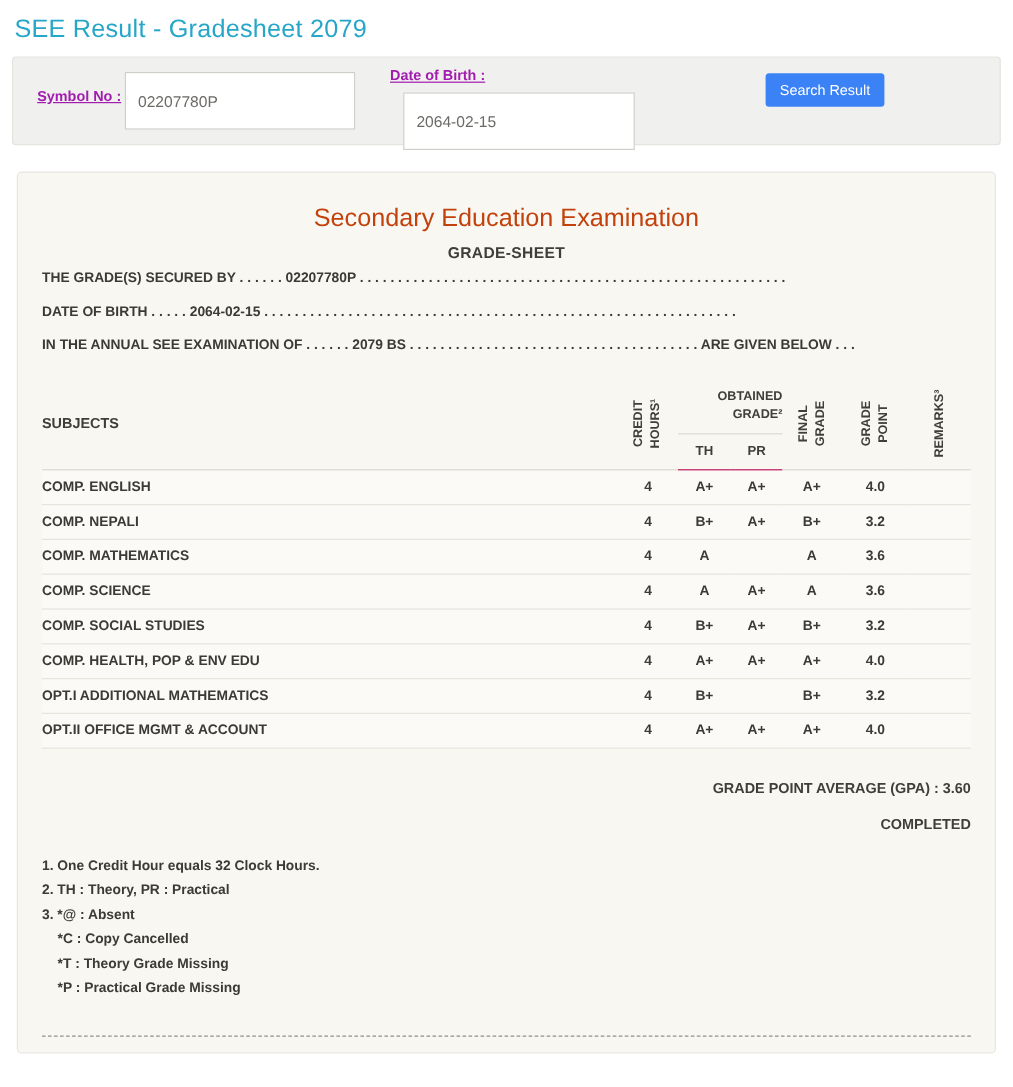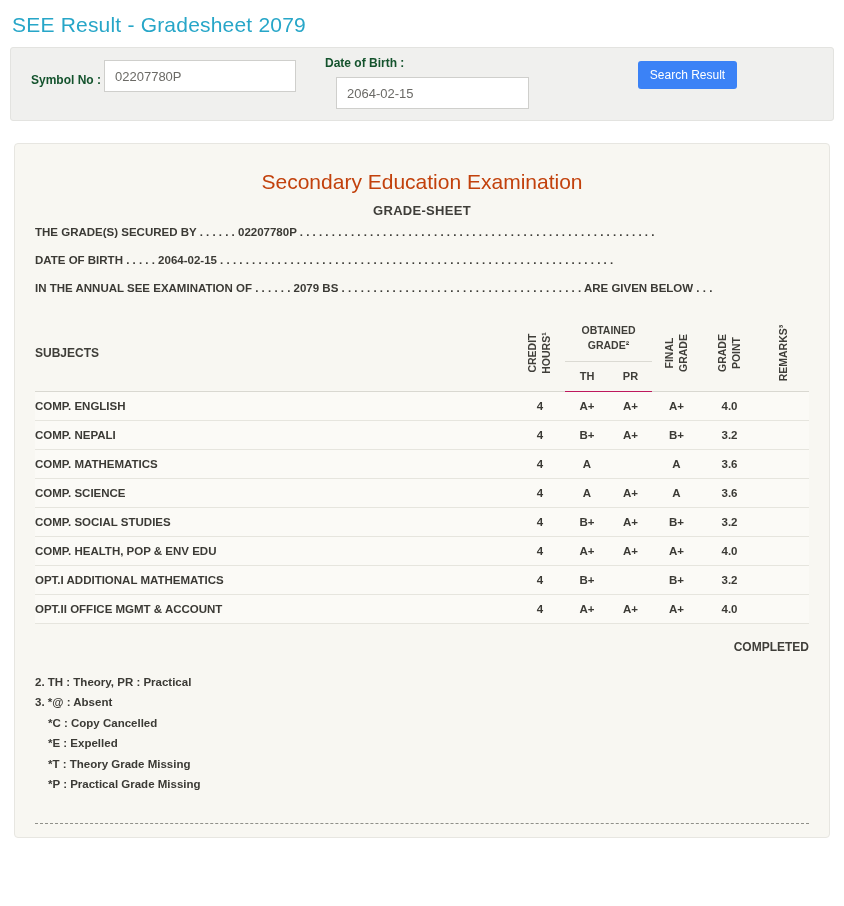--- a/index.html
+++ b/index.html
@@ -12,26 +12,26 @@
   .page-title{
     color:#27a6c8;font-size:21px;font-weight:500;
     padding:13px 0 10px 12px;letter-spacing:.2px;border-radius:11px;
   }
   
   .search-bar{
     position:relative;margin:0 10px;height:74px;
     background:#f0f0ee;border:1px solid #e3e3e0;border-radius:3px;
   }
   .search-bar .lbl{
-    position:absolute;font-size:12px;font-weight:700;color:#14532d;
+    position:absolute;font-size:12px;font-weight:700;color:#a21caf;text-decoration:underline;
   }
   .lbl-symbol{left:20px;top:25px;}
   .lbl-dob{left:314px;top:8px;}
   .inp{
-    position:absolute;height:32px;border:1px solid #cfcfcc;background:#fff;
+    position:absolute;height:48px;border:1px solid #cfcfcc;background:#fff;
     font-size:13px;color:#6b6a66;padding:0 10px;font-family:inherit;outline:none;
   }
   .inp-symbol{left:93px;top:12px;width:192px;}
   .inp-dob{left:325px;top:29px;width:193px;}
   .btn-search{
     position:absolute;left:627px;top:13px;width:99px;height:28px;
     background:#3b82f6;color:#fff;border:none;border-radius:3px;
     font-size:12px;font-family:inherit;cursor:pointer;
   }
   
@@ -54,21 +54,21 @@
   thead tr.r2 th{height:30px;}
   th.subj-h{text-align:left;vertical-align:middle;font-size:12px;border-bottom:1px solid #d9d8d1;}
   th.vert{position:relative;border-bottom:1px solid #d9d8d1;}
   th.vert span{
     position:absolute;left:50%;top:50%;
     transform:translate(-50%,-50%) rotate(-90deg);
     white-space:pre-line;width:max-content;
     font-size:10.5px;line-height:1.3;text-align:center;font-weight:700;
   }
   th.og{
-    vertical-align:middle;text-align:center;white-space:pre-line;
+    vertical-align:middle;text-align:right;white-space:pre-line;
     line-height:1.5;border-bottom:1px solid #dbdad3;font-size:10.5px;
   }
   th.sub{text-align:center;vertical-align:middle;font-size:11px;border-bottom:1px solid #be185d;}
   tbody td{
     height:29px;background:#fbfaf6;border-bottom:1px solid #e6e5de;
     font-size:11.5px;font-weight:700;color:#3b3a35;margin-top:40px;
   }
   td.subj{text-align:left;}
   td.c{text-align:center;}
   
@@ -207,25 +207,26 @@
         <td class="c">4</td>
         <td class="c">A+</td>
         <td class="c">A+</td>
         <td class="c">A+</td>
         <td class="c">4.0</td>
         <td class="c"></td>
       </tr>
     </tbody>
   </table>
 
+  <div class="gpa-line">GRADE POINT AVERAGE (GPA) : 3.60</div>
   <div class="status-line">COMPLETED</div>
 
   <div class="footnotes">
+    <div>1. One Credit Hour equals 32 Clock Hours.</div>
     <div>2. TH : Theory, PR : Practical</div>
     <div>3. *@ : Absent</div>
     <div class="indent">*C : Copy Cancelled</div>
-    <div class="indent">*E : Expelled</div>
     <div class="indent">*T : Theory Grade Missing</div>
     <div class="indent">*P : Practical Grade Missing</div>
   </div>
 
   <div class="dashed"></div>
 </div>
 
 </body></html>

